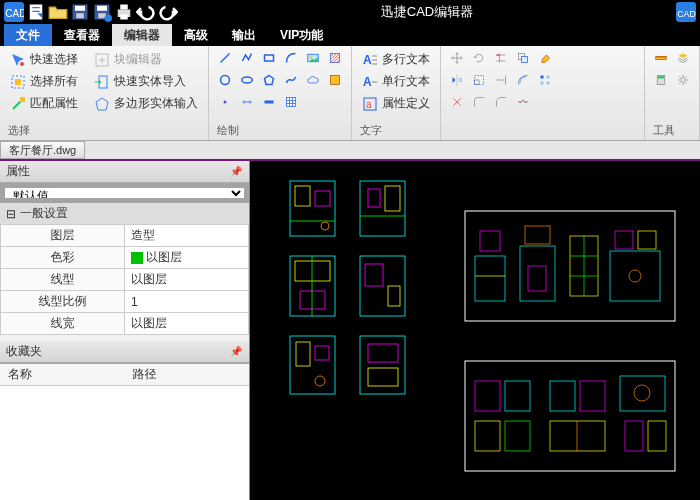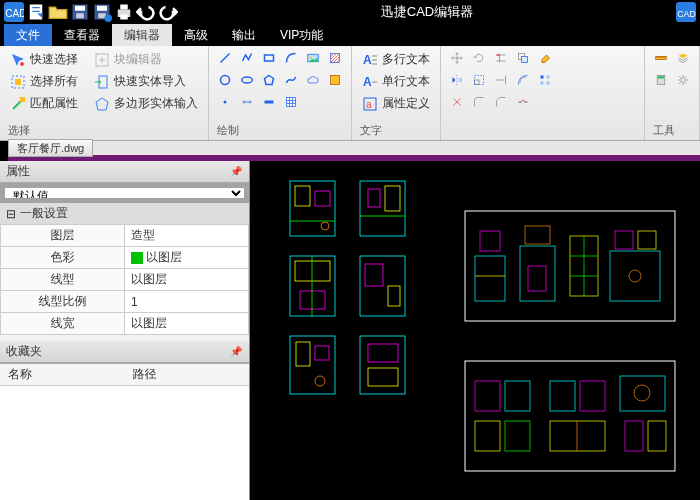--- a/index.html
+++ b/index.html
@@ -1,34 +1,34 @@
 <!DOCTYPE html>
 <html><head>
 <meta charset="utf-8">
 <style>
 * { margin: 0; padding: 0; box-sizing: border-box; font-family: "Microsoft YaHei", sans-serif; }
 body { width: 700px; height: 500px; background: #000; overflow: hidden; font-size: 12px; }
 .titlebar { height: 24px; background: #000; display: flex; align-items: center; padding: 0 4px; }
 .titlebar .qat { display: flex; gap: 2px; }
 .qat-icon { width: 20px; height: 20px; display: flex; align-items: center; justify-content: center; cursor: pointer; border-radius:2px;}
 .title-text { flex: 1; text-align: center; color: #fff; font-size: 13px; }
-.menubar { height: 22px; background: #000; display: flex; align-items: stretch; padding-left: 4px; }
+.menubar { height: 22px; background: #000; display: flex; align-items: stretch; padding-left: 4px; font-weight: bold; }
 .menutab { padding: 0 12px; color: #fff; display: flex; align-items: center; cursor: pointer; font-size: 12px; }
 .menutab.active-blue { background: #2970d8; }
 .menutab.active-gray { background: #e6e6e6; color: #333; }
 .ribbon { height: 95px; background: linear-gradient(#f7f7f7,#e5e5e5); display: flex; border-bottom: 1px solid #aaa; }
 .ribbon-group { border-right: 1px solid #c8c8c8; display: flex; flex-direction: column; padding: 4px 8px 2px; }
 .ribbon-group-label { text-align: left; color: #555; font-size: 11px; margin-top: auto; padding-top:2px;}
 .ribbon-items { display: flex; flex-direction: column; gap: 3px; }
 .ribbon-row { display: flex; gap: 6px; align-items: center; }
 .rb { display: flex; align-items: center; gap: 4px; cursor: pointer; padding: 1px 2px; font-size: 12px; color: #333; white-space:nowrap;}
 .rb.disabled { color:#999; }
 .ico { width: 16px; height: 16px; display: inline-flex; align-items: center; justify-content: center; font-size: 14px; }
 .ico svg { width: 16px; height: 16px; }
-.docbar { height: 20px; background: #e6e6e6; display: flex; align-items: center; border-bottom: 6px solid #701a75; margin-left: 8px; }
+.docbar { height: 20px; background: #e6e6e6; display: flex; align-items: center; border-bottom: 2px solid #701a75; }
 .doctab { background: linear-gradient(#fafafa,#ddd); border: 1px solid #aaa; height: 18px; padding: 0 8px; display: flex; align-items: center; font-size: 11px; color:#333;}
 .workspace { display: flex; height: calc(500px - 24px - 22px - 95px - 20px); }
 .sidepanel { width: 250px; background: #f2f2f2; display: flex; flex-direction: column; border-right: 1px solid #888; }
 .panel-head { background: linear-gradient(#e8e8e8,#d5d5d5); padding: 2px 6px; font-size: 12px; color:#333; display:flex; justify-content:space-between; align-items:center; border-bottom:1px solid #aaa;text-align:right;}
 .combo { width: 100%; border: 5px solid #a3a3a3; background: #fff; height: 20px; font-size: 12px; padding:0 4px;}
 .prop-section { background:#ddd; padding:2px 6px; font-size:12px; color:#333; display:flex; align-items:center; gap:4px;}
 .prop-table { width: 100%; border-collapse: collapse; }
 .prop-table td { border: 1px solid #ccc; padding: 2px 6px; font-size: 12px; background: #fff; color:#333;}
 .prop-table td:first-child { width: 50%; text-align:center; background:#fafafa;}
 .canvas { flex: 1; background: #000; position: relative; overflow:hidden;}

